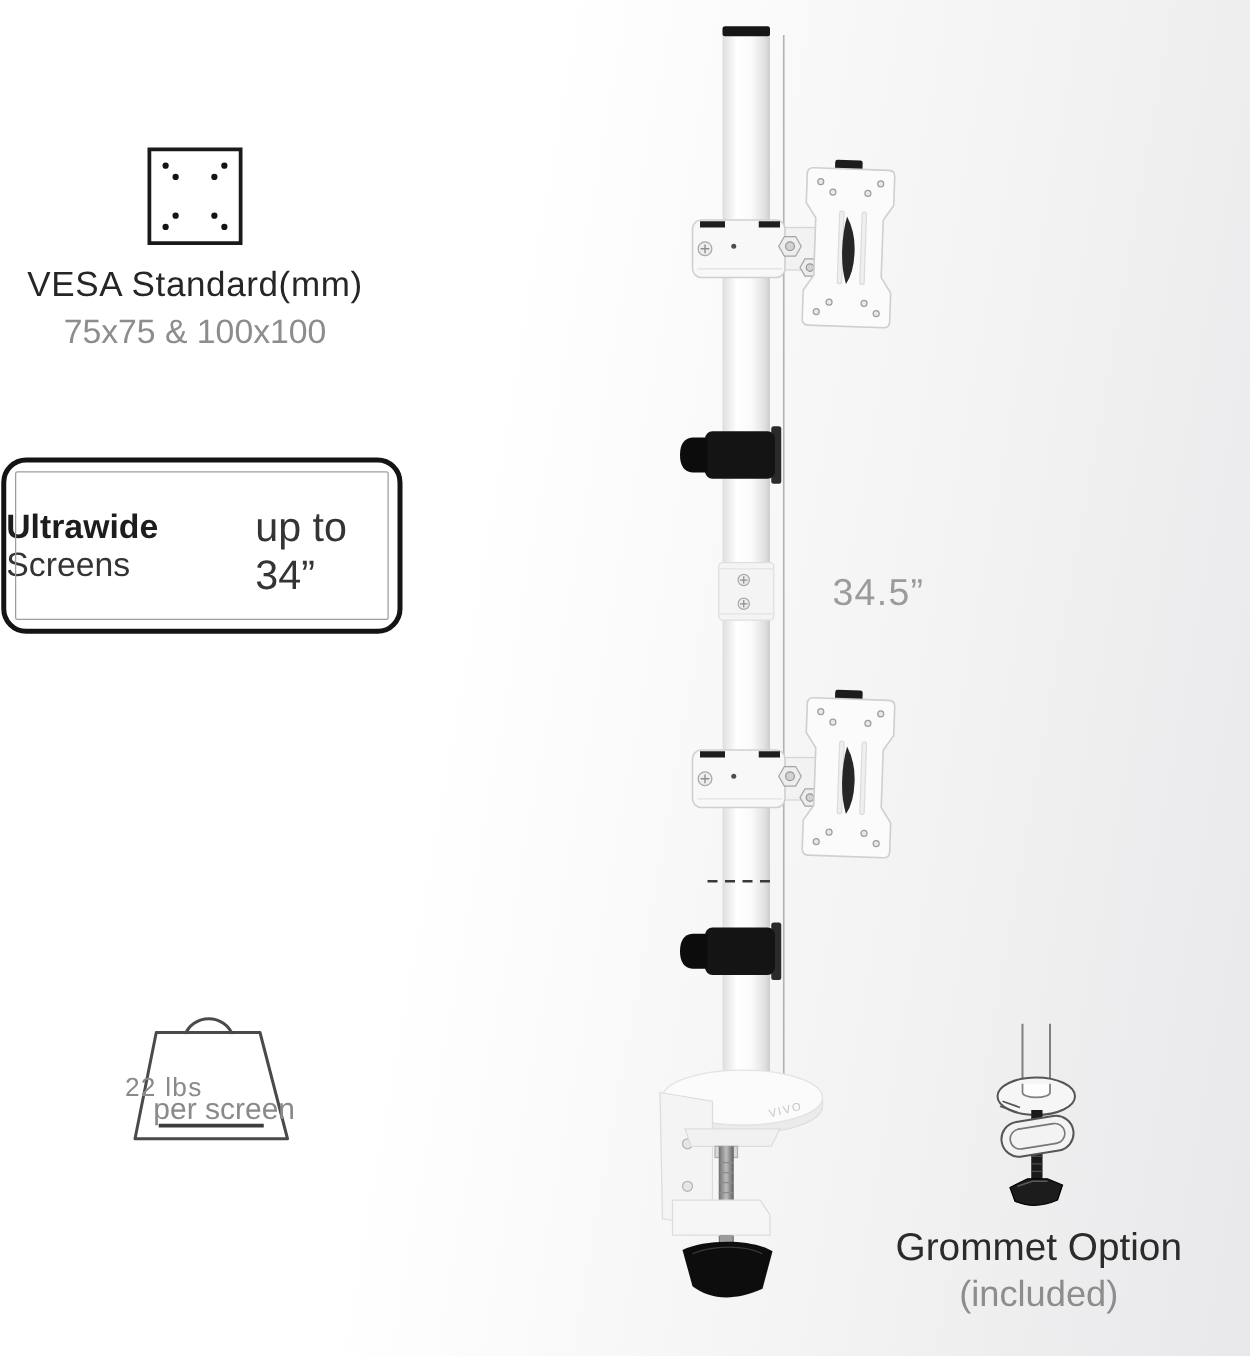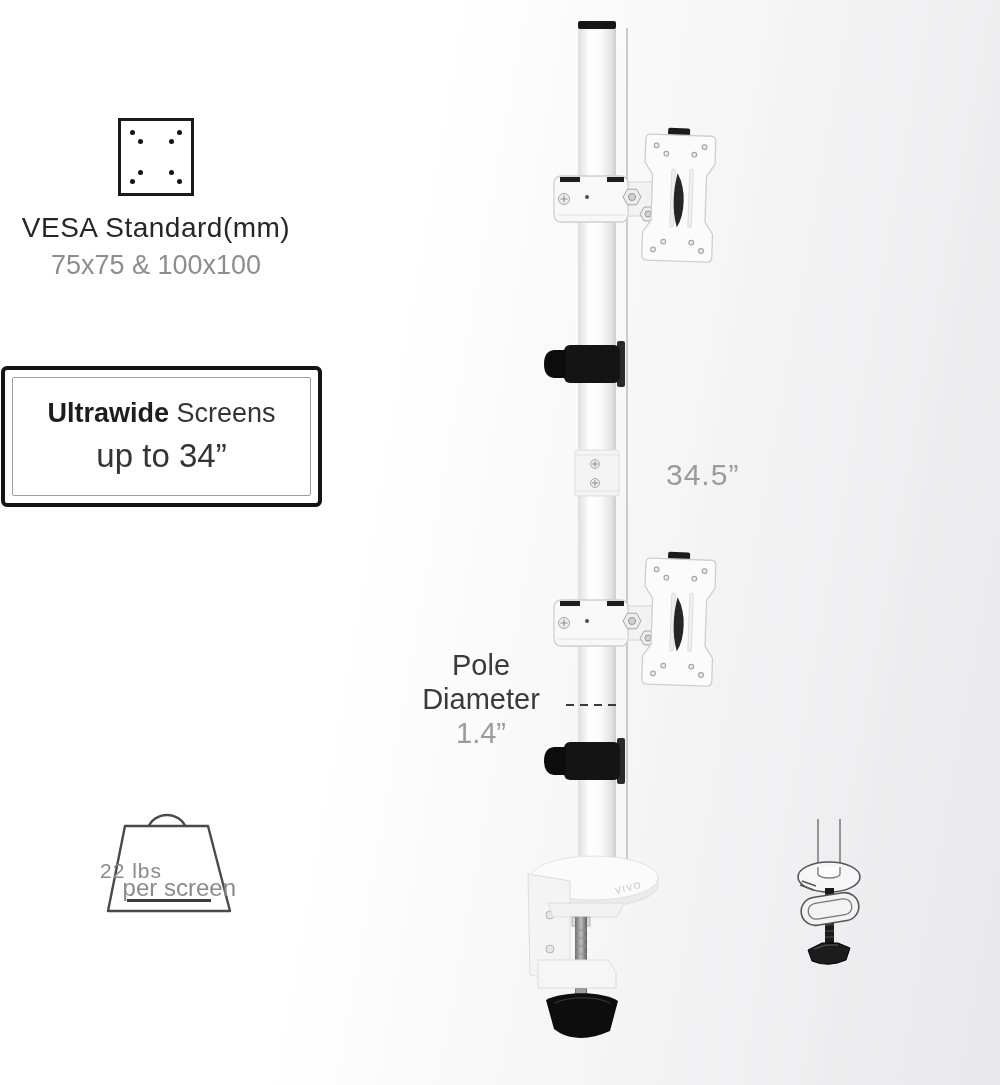--- a/index.html
+++ b/index.html
@@ -12,22 +12,22 @@
   .abs { position:absolute; }
 
   
   .vesa-block { left:20px; top:118px; width:272px; text-align:center; }
   .vesa-icon { position:relative; width:76px; height:78px; margin:0 auto 16px auto;
                border:3px solid #1a1a1a; background:transparent; }
   .vesa-icon .dot { position:absolute; width:5px; height:5px; border-radius:50%; background:#141414; }
   .vesa-title { font-size:28px; font-weight:400; color:#262626; letter-spacing:0.5px; }
   .vesa-sub { font-size:27px; color:#8d8d8d; margin-top:6px; }
 
-  .feature-box { border:4px solid #141414; border-radius:6px; background:transparent;
-                 display:flex; flex-direction:column; align-items:center; justify-content:center; }
+  .feature-box { border:4px solid #141414; border-radius:20px; background:transparent;
+                 display:flex; flex-direction:row; align-items:center; justify-content:center; }
   .feature-box::before { content:""; position:absolute; inset:7px; border:1px solid #9d9d9d; border-radius:2px; pointer-events:none; }
   .box-ultrawide { left:1px; top:366px; width:321px; height:141px; }
   .box-standard  { left:29px; top:595px; width:266px; height:142px; }
   .feature-line1 { font-size:27px; color:#343434; }
   .feature-line1 b { font-weight:700; color:#1d1d1d; }
   .feature-line2 { font-size:33px; color:#343434; margin-top:8px; }
 
   .weight-block { left:100px; top:804px; width:140px; height:122px; }
   .weight-block svg { position:absolute; left:0; top:0; }
   .weight-value { position:absolute; left:0; top:37px; width:136px; text-align:left;
@@ -174,36 +174,35 @@
       <rect x="55" y="917" width="12" height="88" fill="url(#rodGrad)"></rect>
       <path d="M55,930 h12 M55,938 h12 M55,946 h12 M55,954 h12" stroke="#8c8c8c" stroke-width="1"></path>
       <path d="M18,960 L88,960 L96,972 L96,988 L18,988 Z" fill="#f6f6f6" stroke="#dcdcdc"></path>
       <rect x="56" y="988" width="10" height="16" fill="#9c9c9c"></rect>
       <path d="M26,1000 C44,991 82,991 98,1001 L90,1031 C68,1041 48,1040 34,1029 Z" fill="#0d0d0d"></path>
       <path d="M34,1003 C50,996 76,996 90,1003" stroke="#3a3a3a" fill="none"></path>
     </g>
   </svg>
 
   <div class="abs height-label">34.5”</div>
-  <div class="abs diameter-label">
-    <div>Pole</div>
-    <div>Diameter</div>
-    <div class="diameter-value">1.4”</div>
-  </div>
 
   <svg class="abs" style="left:740px;top:805px" width="200" height="175" viewBox="0 0 200 175">
     <line x1="78" y1="14" x2="78" y2="62" stroke="#7f7f7f" stroke-width="1.6"></line>
     <line x1="100" y1="14" x2="100" y2="62" stroke="#7f7f7f" stroke-width="1.6"></line>
     <ellipse cx="89" cy="72" rx="31" ry="15" fill="#f6f6f7" stroke="#555555" stroke-width="1.6"></ellipse>
     <path d="M62,76 l14,5 M60,80 l14,5" stroke="#555555" stroke-width="1.4"></path>
     <path d="M78,62 v7 a11,4 0 0 0 22,0 v-7" fill="#fdfdfd" stroke="#7f7f7f" stroke-width="1.4"></path>
     <rect x="85" y="83" width="9" height="57" fill="#1a1a1a"></rect>
     <path d="M85,90 h9 M85,96 h9 M85,102 h9 M85,108 h9 M85,114 h9 M85,120 h9 M85,126 h9 M85,132 h9" stroke="#4d4d4d" stroke-width="1"></path>
     <g transform="translate(90,104) rotate(-9)">
       <rect x="-29" y="-14" width="58" height="28" rx="14" fill="#f3f3f4" stroke="#555555" stroke-width="1.6"></rect>
       <rect x="-22" y="-8" width="44" height="16" rx="8" fill="none" stroke="#777777" stroke-width="1.3"></rect>
     </g>
     <path d="M68,145 l14,-7 h16 l12,5 -4,12 q-18,8 -34,1 z" fill="#1c1c1c" stroke="#000000"></path>
     <path d="M74,144 l12,-4 h12" stroke="#5a5a5a" fill="none" stroke-width="1.2"></path>
   </svg>
 
+  <div class="abs grommet-text">
+    <div class="grommet-title">Grommet Option</div>
+    <div class="grommet-sub">(included)</div>
+  </div>
 
 </div>
 
 </body></html>

